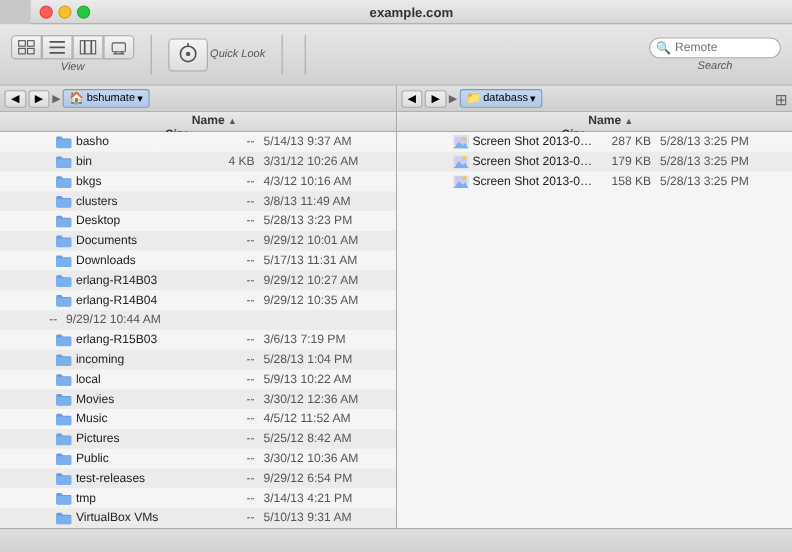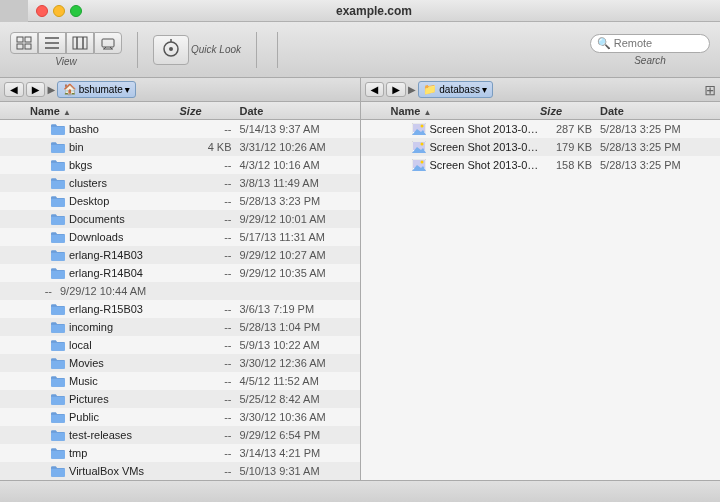--- a/index.html
+++ b/index.html
@@ -185,20 +185,21 @@
     }
 
     
     .col-headers {
       display: flex;
       background: linear-gradient(to bottom, #e8e8e8, #d8d8d8);
       border-bottom: 1px solid #aaa;
       padding: 2px 0;
       height: 18px;
       align-items: center;
+      flex-direction: column;
     }
     .col-name { flex: 1; padding-left: 30px; font-size: 11px; font-weight: bold; color: #333; }
     .col-size { width: 60px; font-size: 11px; font-weight: bold; color: #333; font-style: italic; }
     .col-date { width: 120px; font-size: 11px; font-weight: bold; color: #333; }
     .col-sort-arrow { font-size: 8px; color: #555; }
 
     
     .file-list {
       flex: 1;
       overflow-y: auto;

